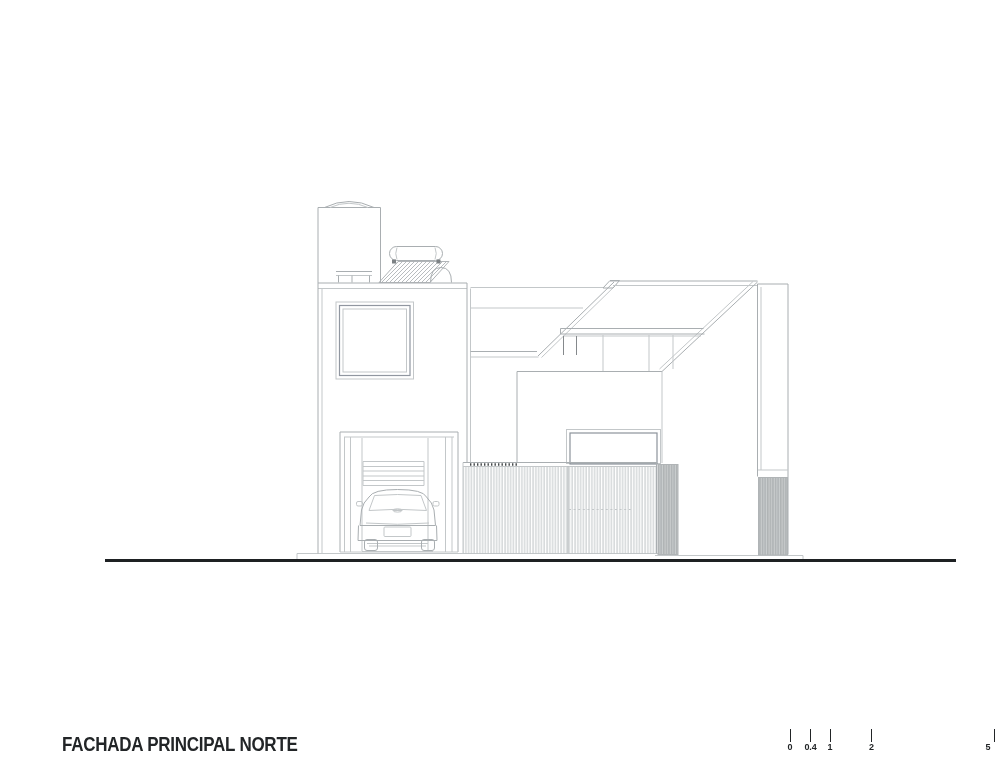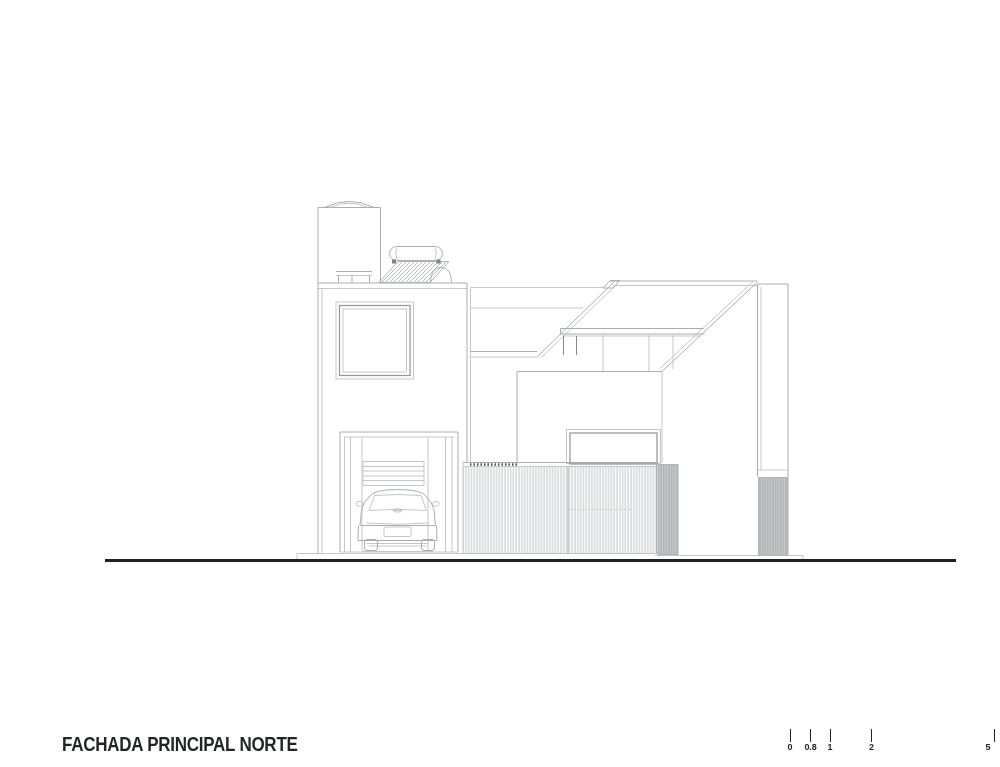--- a/index.html
+++ b/index.html
@@ -215,19 +215,19 @@
 
   <div class="title">FACHADA PRINCIPAL NORTE</div>
 
   <div class="scalebar">
     <div class="tick" style="left:789.5px"></div>
     <div class="tick" style="left:810px"></div>
     <div class="tick" style="left:829.5px"></div>
     <div class="tick" style="left:871px"></div>
     <div class="tick" style="left:993.5px"></div>
     <span class="tick-label" style="left:778px">0</span>
-    <span class="tick-label" style="left:798.5px">0.8</span>
+    <span class="tick-label" style="left:798.5px">0.4</span>
     <span class="tick-label" style="left:818px">1</span>
     <span class="tick-label" style="left:859.5px">2</span>
     <span class="tick-label" style="left:976px">5</span>
   </div>
 
 </div>
 
 </body></html>

